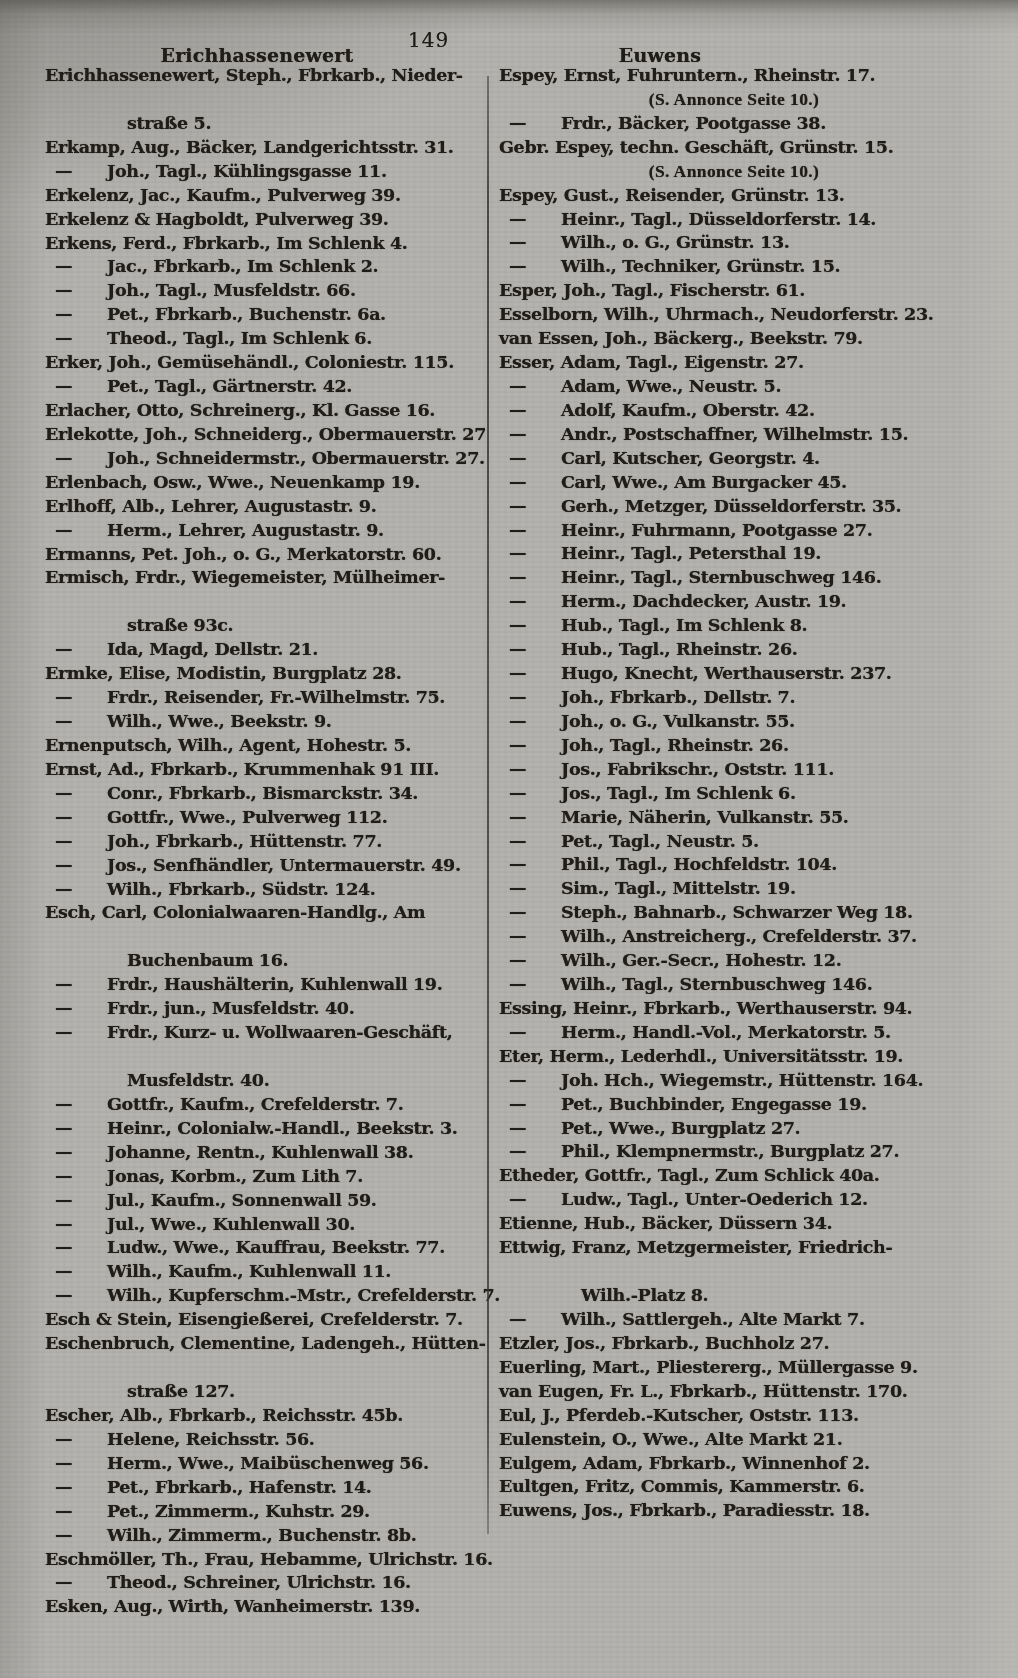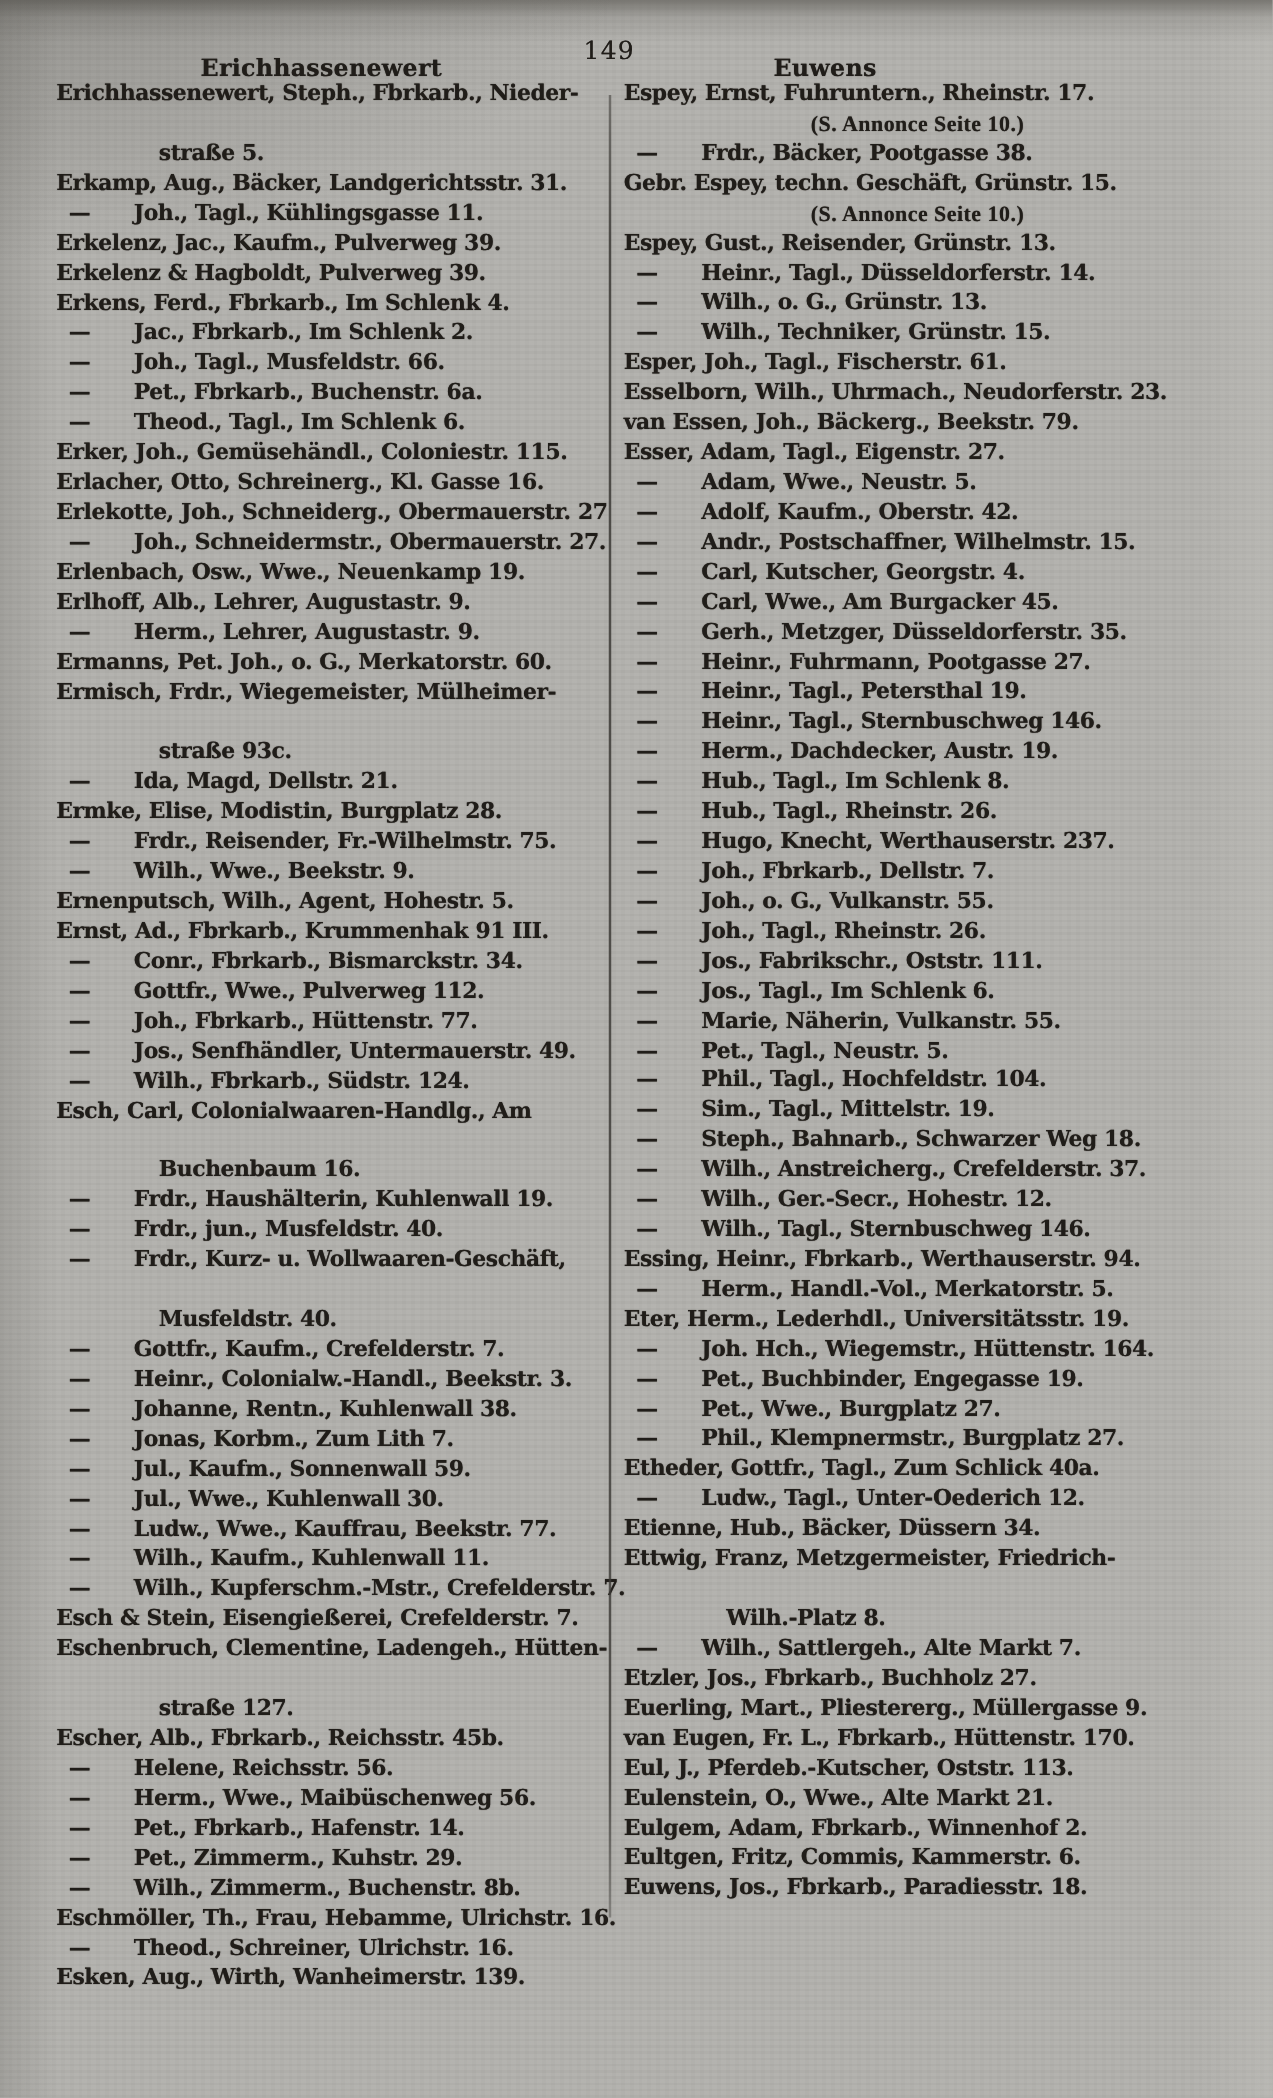--- a/index.html
+++ b/index.html
@@ -14,21 +14,21 @@
       repeating-linear-gradient(0deg, rgba(0,0,0,0.018) 0 2px, rgba(255,255,255,0.022) 2px 5px),
       repeating-linear-gradient(90deg, rgba(0,0,0,0.012) 0 3px, rgba(255,255,255,0.015) 3px 7px);
     font-family:"DejaVu Serif","Liberation Serif",serif;
     color:#201d19;
   }
   .header{position:absolute;top:28px;left:0;width:1018px;height:26px;}
   .guide{position:absolute;font-weight:bold;font-size:19px;letter-spacing:0.2px;
     text-shadow:0 0 0.7px rgba(30,27,22,0.85);margin-top:16px;}
   .guide.left{left:152px;width:210px;text-align:center;}
   .guide.right{left:590px;width:140px;text-align:center;}
-  .pageno{position:absolute;left:408px;width:100px;text-align:right;font-size:20px;
+  .pageno{position:absolute;left:408px;width:100px;text-align:left;font-size:20px;
     font-weight:normal;letter-spacing:1px;text-shadow:0 0 0.5px rgba(30,27,22,0.7);}
   .col{position:absolute;top:64px;font-size:17.5px;letter-spacing:-0.35px;}
   .col.leftcol{left:45px;width:438px;}
   .col.rightcol{left:499px;width:470px;}
   .line{white-space:nowrap;line-height:23.92px;font-weight:bold;
     text-shadow:0 0 0.8px rgba(32,28,23,0.8);}
   .line .dash{display:inline-block;width:52px;padding-left:10px;letter-spacing:0;}
   .line.cont{padding-left:82px;margin-top:24px;}
   .line.annonce{text-align:center;letter-spacing:0.4px;font-family:"Liberation Serif","DejaVu Serif",serif;}
   .divider{position:absolute;left:487px;top:76px;width:2px;height:1458px;
@@ -49,20 +49,21 @@
     <div class="line entry"><span>Erkamp, Aug., Bäcker, Landgerichtsstr. 31.</span></div>
     <div class="line dash"><span class="dash">—</span><span>Joh., Tagl., Kühlingsgasse 11.</span></div>
     <div class="line entry"><span>Erkelenz, Jac., Kaufm., Pulverweg 39.</span></div>
     <div class="line entry"><span>Erkelenz &amp; Hagboldt, Pulverweg 39.</span></div>
     <div class="line entry"><span>Erkens, Ferd., Fbrkarb., Im Schlenk 4.</span></div>
     <div class="line dash"><span class="dash">—</span><span>Jac., Fbrkarb., Im Schlenk 2.</span></div>
     <div class="line dash"><span class="dash">—</span><span>Joh., Tagl., Musfeldstr. 66.</span></div>
     <div class="line dash"><span class="dash">—</span><span>Pet., Fbrkarb., Buchenstr. 6a.</span></div>
     <div class="line dash"><span class="dash">—</span><span>Theod., Tagl., Im Schlenk 6.</span></div>
     <div class="line entry"><span>Erker, Joh., Gemüsehändl., Coloniestr. 115.</span></div>
+    <div class="line dash"><span class="dash">—</span><span>Pet., Tagl., Gärtnerstr. 42.</span></div>
     <div class="line entry"><span>Erlacher, Otto, Schreinerg., Kl. Gasse 16.</span></div>
     <div class="line entry"><span>Erlekotte, Joh., Schneiderg., Obermauerstr. 27</span></div>
     <div class="line dash"><span class="dash">—</span><span>Joh., Schneidermstr., Obermauerstr. 27.</span></div>
     <div class="line entry"><span>Erlenbach, Osw., Wwe., Neuenkamp 19.</span></div>
     <div class="line entry"><span>Erlhoff, Alb., Lehrer, Augustastr. 9.</span></div>
     <div class="line dash"><span class="dash">—</span><span>Herm., Lehrer, Augustastr. 9.</span></div>
     <div class="line entry"><span>Ermanns, Pet. Joh., o. G., Merkatorstr. 60.</span></div>
     <div class="line entry"><span>Ermisch, Frdr., Wiegemeister, Mülheimer-</span></div>
     <div class="line cont"><span>straße 93c.</span></div>
     <div class="line dash"><span class="dash">—</span><span>Ida, Magd, Dellstr. 21.</span></div>

